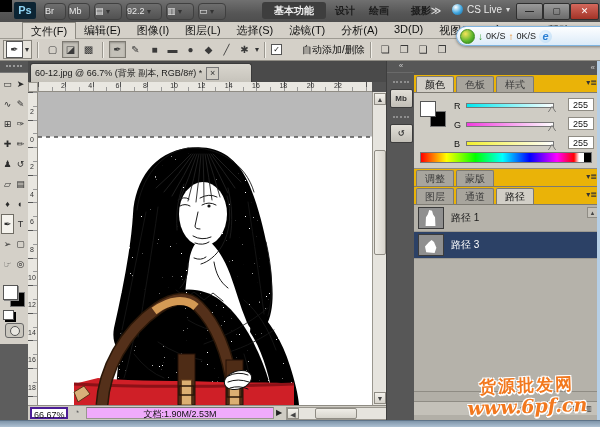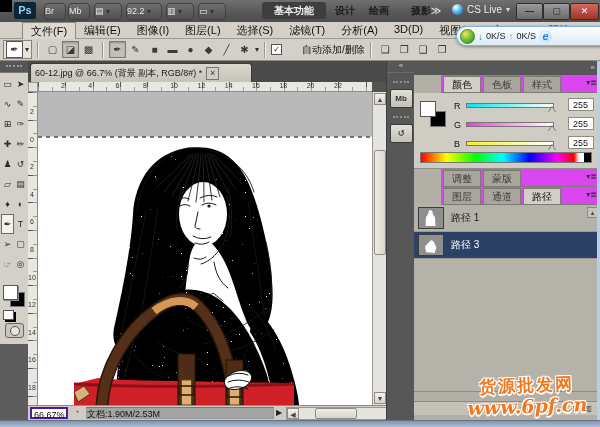--- a/index.html
+++ b/index.html
@@ -92,35 +92,35 @@
   .sbtn{position:absolute;width:12px;height:12px;background:linear-gradient(#f4f2ec,#d6d3cb);border:1px solid #8f8c84;
     font-size:7px;line-height:11px;text-align:center;color:#444;box-sizing:border-box;}
   .vthumb{position:absolute;left:1px;top:58px;width:12px;height:105px;background:linear-gradient(90deg,#efede7,#d8d5cd);
     border:1px solid #8f8c84;border-radius:2px;box-sizing:border-box;}
   
   .statusbar{left:28px;top:405px;width:358px;height:15px;background:#cfccc4;border-top:1px solid #8f8c84;box-sizing:border-box;}
   .zoombox{position:absolute;left:2px;top:1px;width:38px;height:12px;background:#fff;border:2px solid #4c1d95;
     font-size:9px;line-height:12px;padding-left:2px;color:#111;box-sizing:border-box;}
   .clockicon{position:absolute;left:46px;top:1px;font-size:9px;color:#666;}
   .docbox{position:absolute;left:58px;top:1px;width:188px;height:12px;border:1px solid #9a978f;border-top-color:#777;
-    font-size:9px;line-height:12px;text-align:left;color:#111;background:#a3a3a3;box-sizing:border-box;}
+    font-size:9px;line-height:12px;text-align:center;color:#111;background:#f0abfc;box-sizing:border-box;}
   .flyout{position:absolute;left:248px;top:2px;font-size:8px;color:#222;}
   .hscroll{position:absolute;left:258px;top:1px;width:128px;height:13px;background:#e6e4de;border:1px solid #9a978f;box-sizing:border-box;}
   .hthumb{position:absolute;left:28px;top:0px;width:42px;height:11px;background:linear-gradient(#efede7,#d8d5cd);
     border:1px solid #8f8c84;border-radius:2px;box-sizing:border-box;}
   
   .dockstrip{left:386px;top:61px;width:28px;height:359px;background:#575757;border-left:1px solid #3e3e3e;}
   .ds-head{height:11px;border-bottom:1px solid #6a6a6a;color:#ccc;font-size:8px;text-align:center;line-height:10px;}
   .ds-chip{margin:6px auto 0;width:21px;height:17px;background:linear-gradient(#e2dfd7,#c2bfb7);border:1px solid #3c3c3c;
     border-radius:2px;font-size:8px;font-weight:bold;color:#333;text-align:center;line-height:17px;}
   .ds-dots{margin:8px auto 0;width:16px;border-top:2px dotted #8e8e8e;}
   
   .panels{left:414px;top:61px;width:186px;height:359px;background:#b2afa7;}
   .p-head{height:14px;background:#575757;color:#ccc;font-size:8px;text-align:right;padding-right:5px;line-height:13px;box-sizing:border-box;}
-  .tabrow{height:17px;background:#d946ef;display:flex;align-items:flex-end;border-bottom:1px solid #7d7a72;position:relative;margin-left:27px;}
+  .tabrow{height:17px;background:#eab308;display:flex;align-items:flex-end;border-bottom:1px solid #7d7a72;position:relative;}
   .ptab{height:15px;padding:0 8px;font-size:10px;line-height:15px;color:#3a3a3a;background:#a8a59d;
     border:1px solid #7d7a72;border-bottom:none;border-radius:2px 2px 0 0;margin-left:2px;}
   .ptab.active{background:#d2cfc7;color:#111;}
   .pmenu{position:absolute;right:3px;top:3px;font-size:8px;color:#333;}
   .colorbody{height:75px;background:#cfccc4;position:relative;border-bottom:1px solid #8f8c84;}
   .cb-sw{position:absolute;left:6px;top:8px;width:26px;height:26px;}
   .cb-sw .f{position:absolute;left:0;top:0;width:14px;height:14px;background:#fff;border:1px solid #555;z-index:2;}
   .cb-sw .b{position:absolute;right:0;bottom:0;width:14px;height:14px;background:#000;border:1px solid #777;}
   .chrow{position:absolute;left:40px;width:140px;height:14px;}
   .chrow .lbl{position:absolute;left:0;top:2px;font-size:9px;color:#111;}

